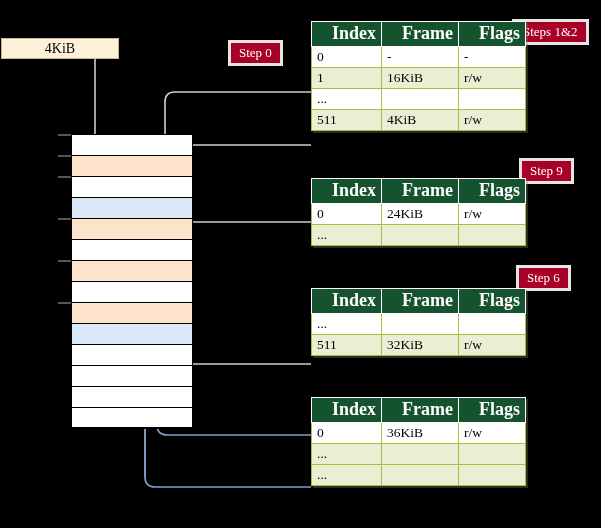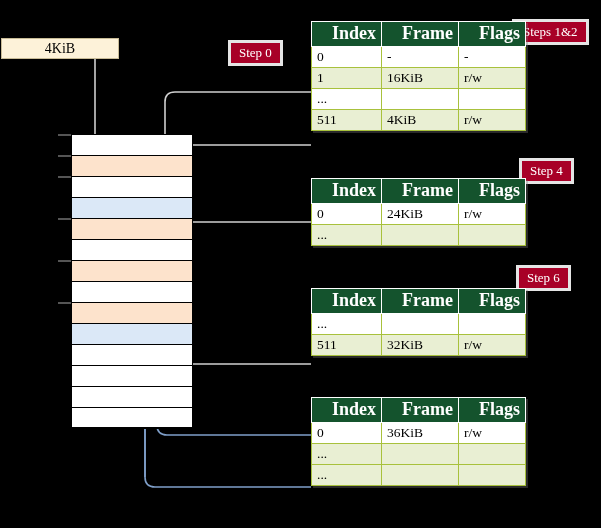--- a/index.html
+++ b/index.html
@@ -179,21 +179,21 @@
       <path d="M311,487 L155,487 Q145,487 145,477 L145,417 L145,417" fill="none" stroke="#7f9fc9" stroke-width="1.6"></path>
       <path d="M145,477 L145,417" fill="none" stroke="#7f9fc9" stroke-width="1.6"></path>
       <path d="M153,420 L153,330" fill="none" stroke="#7f9fc9" stroke-width="1.6" marker-end="url(#arrowBlueUp)"></path>
     </g>
   </svg>
 
   <div class="kib-box">4KiB</div>
 
   <div class="pill pill-step0">Step 0</div>
   <div class="pill pill-step12">Steps 1&amp;2</div>
-  <div class="pill pill-step3">Step 4</div>
+  <div class="pill pill-step3">Step 9</div>
   <div class="pill pill-step4">Step 6</div>
 
   <div class="memcol" id="memcol">
       <div class="memrow white"></div>
       <div class="memrow orange"></div>
       <div class="memrow white"></div>
       <div class="memrow blue"></div>
       <div class="memrow orange"></div>
       <div class="memrow white"></div>
       <div class="memrow orange"></div>

